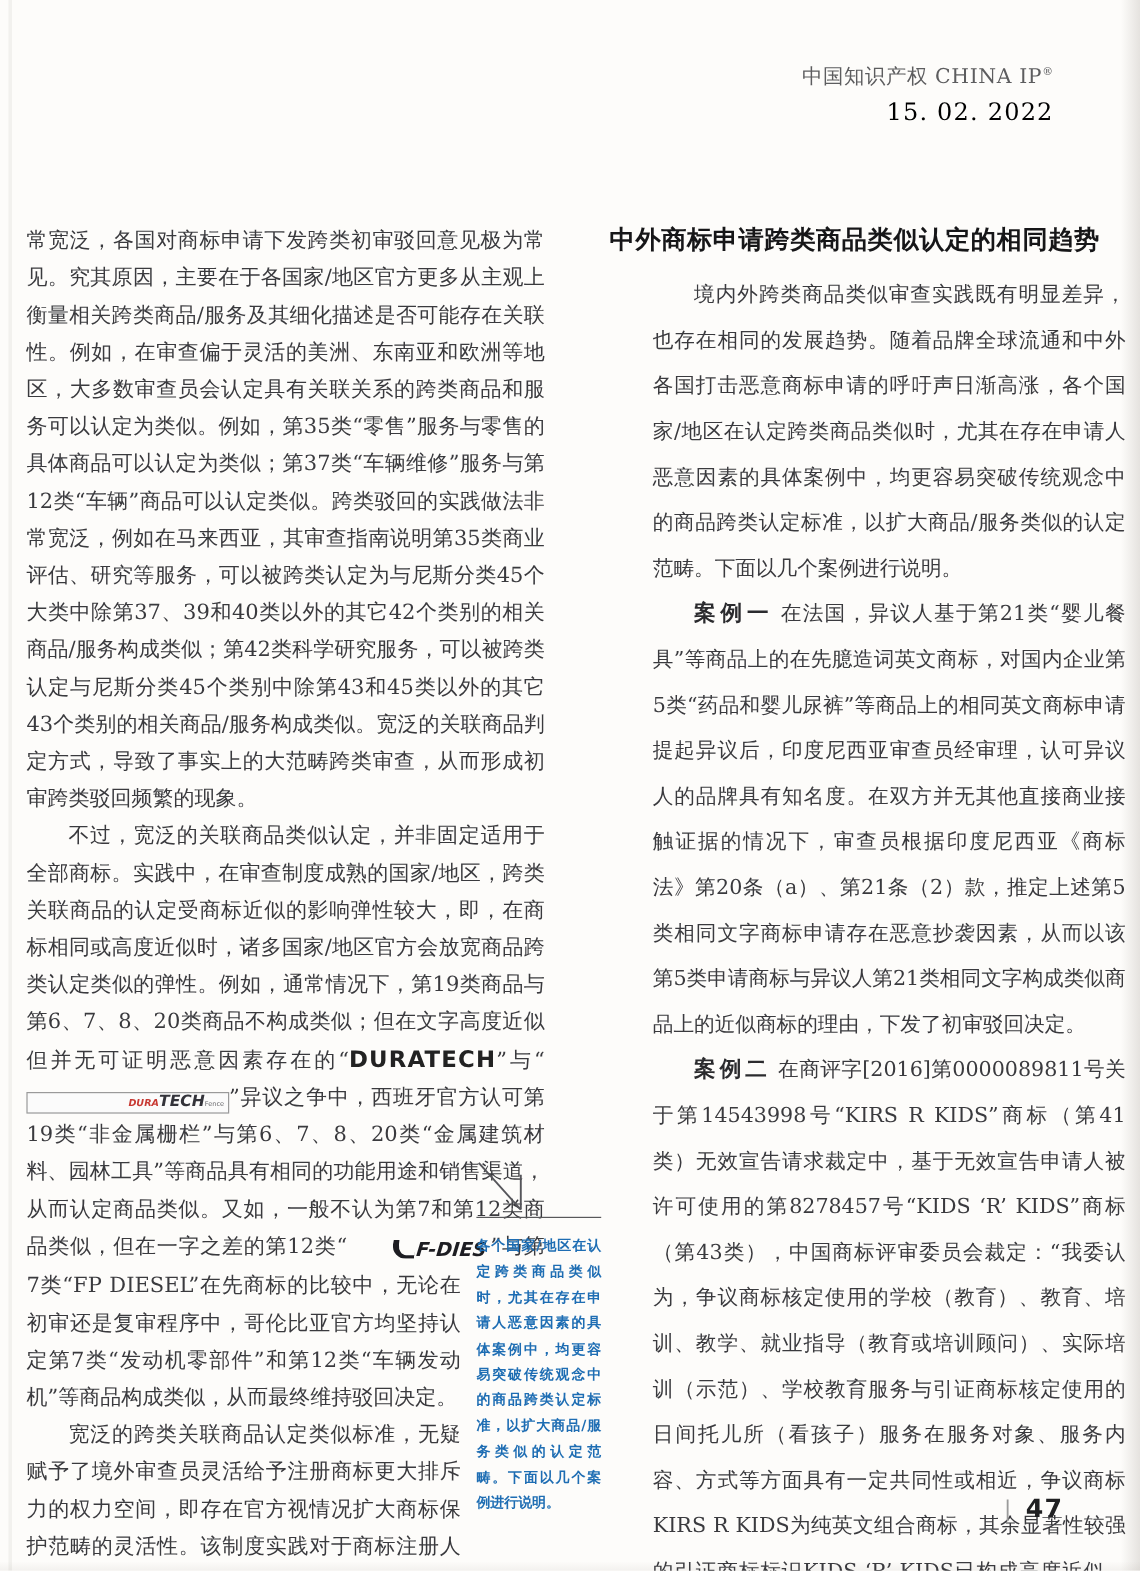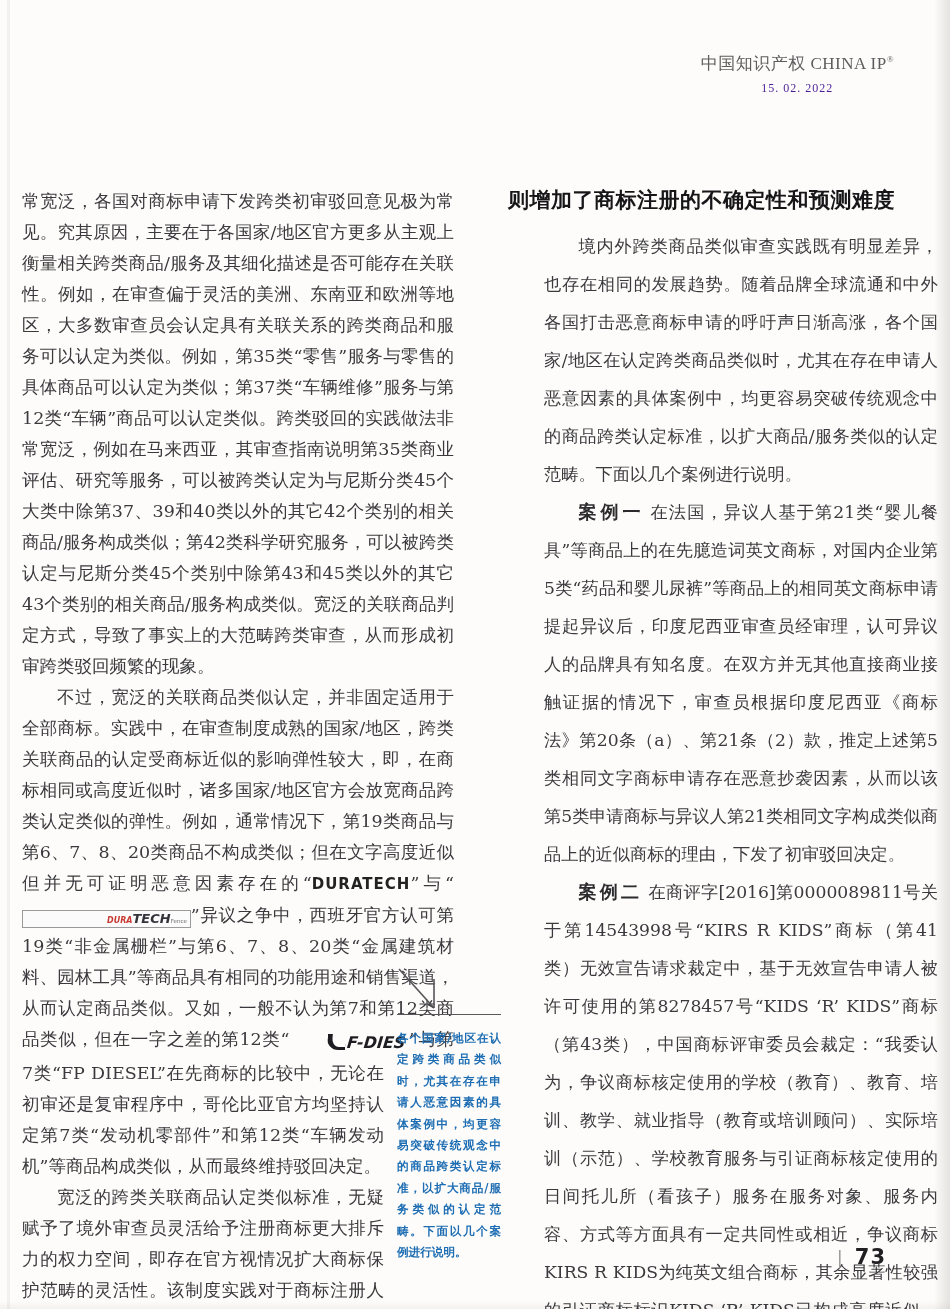--- a/index.html
+++ b/index.html
@@ -11,33 +11,33 @@
   .page{position:absolute;inset:0;}
   
   .edge-right{position:absolute;top:0;right:0;width:16px;height:100%;
     background:linear-gradient(to right, rgba(120,110,100,0) 0%, rgba(120,110,100,0.18) 100%);}
   .edge-left{position:absolute;top:0;left:7px;width:3px;height:100%;
     background:rgba(100,95,90,0.07);}
   .edge-bottom{position:absolute;left:0;bottom:0;width:100%;height:8px;
     background:linear-gradient(to bottom, rgba(120,110,100,0) 0%, rgba(120,110,100,0.08) 100%);}
 
   .masthead{
-    position:absolute;top:52px;right:56px;text-align:center;color:#5d5d5f;font-family:Liberation Serif, serif;
+    position:absolute;top:52px;right:72px;text-align:right;color:#5d5d5f;
   }
   .masthead .brand{font-size:17px;letter-spacing:0.5px;}
   .masthead .brand sup{font-size:9px;}
-  .masthead .date{font-size:12px;margin-top:6px;color:#4c1d95;letter-spacing:1px;}
+  .masthead .date{font-size:20px;margin-top:6px;color:#000000;letter-spacing:1px;}
 
   .col{position:absolute;text-align:justify;color:#3a3a3e;}
   .col p{margin:0;font-size:17.5px;line-height:31px;}
   .col-left{left:22px;top:186px;width:432px;}
   .col-right{left:508px;top:186px;width:430px;}
   .col-right p{font-size:17.2px;line-height:38px;margin-left:36px;}
   .indent{text-indent:2em;}
-  b.wordmark{font-family:"DejaVu Sans", sans-serif;font-size:15px;letter-spacing:1px;color:#222;}
+  b.wordmark{font-family:"DejaVu Sans", sans-serif;font-size:19px;letter-spacing:1px;color:#222;}
 
   .case-label{
     font-weight:bold;color:#2b2b2e;letter-spacing:3px;margin-right:6px;
     font-family:"DejaVu Sans", sans-serif;font-size:18px;
   }
 
   .heading{
     font-family:"DejaVu Sans", sans-serif;font-weight:bold;
     font-size:21px;color:#161618;margin:0 0 13px 0;line-height:28px;
     text-align:left;letter-spacing:0.5px;
@@ -102,24 +102,24 @@
 
   <div class="pull-quote">
     <svg class="arrow" width="104" height="46" viewBox="0 0 104 46">
       <line x1="2" y1="3" x2="37" y2="42" stroke="#55555a" stroke-width="1.6"></line>
       <line x1="37" y1="13" x2="37" y2="42" stroke="#55555a" stroke-width="1.6"></line>
     </svg>
     <div class="quote-text">各个国家/地区在认定跨类商品类似时，尤其在存在申请人恶意因素的具体案例中，均更容易突破传统观念中的商品跨类认定标准，以扩大商品/服务类似的认定范畴。下面以几个案例进行说明。</div>
   </div>
 
   <div class="col col-right">
-    <h2 class="heading">则增加了商标注册的不确定性和预测难度</h2>
+    <h2 class="heading">中外商标申请跨类商品类似认定的相同趋势</h2>
     <p class="indent"><span>境内外跨类商品类似审查实践既有明显差异，也存在相同的发展趋势。随着品牌全球流通和中外各国打击恶意商标申请的呼吁声日渐高涨，各个国家/地区在认定跨类商品类似时，尤其在存在申请人恶意因素的具体案例中，均更容易突破传统观念中的商品跨类认定标准，以扩大商品/服务类似的认定范畴。下面以几个案例进行说明。</span></p>
     <p class="indent"><span class="case-label">案例一</span><span>在法国，异议人基于第21类“婴儿餐具”等商品上的在先臆造词英文商标，对国内企业第5类“药品和婴儿尿裤”等商品上的相同英文商标申请提起异议后，印度尼西亚审查员经审理，认可异议人的品牌具有知名度。在双方并无其他直接商业接触证据的情况下，审查员根据印度尼西亚《商标法》第20条（a）、第21条（2）款，推定上述第5类相同文字商标申请存在恶意抄袭因素，从而以该第5类申请商标与异议人第21类相同文字构成类似商品上的近似商标的理由，下发了初审驳回决定。</span></p>
     <p class="indent"><span class="case-label">案例二</span><span>在商评字[2016]第0000089811号关于第14543998号“KIRS R KIDS”商标（第41类）无效宣告请求裁定中，基于无效宣告申请人被许可使用的第8278457号“KIDS ‘R’ KIDS”商标（第43类），中国商标评审委员会裁定：“我委认为，争议商标核定使用的学校（教育）、教育、培训、教学、就业指导（教育或培训顾问）、实际培训（示范）、学校教育服务与引证商标核定使用的日间托儿所（看孩子）服务在服务对象、服务内容、方式等方面具有一定共同性或相近，争议商标KIRS R KIDS为纯英文组合商标，其余显著性较强的引证商标标识KIDS ‘R’ KIDS已构成高度近似，两商标在上述服务商并存使用，易使消费者对服务来源产生混淆误认，且从申请人提交的证据可以看出，被申请人法定代表人在争议商标申请日前曾在申请人举办的展会上接触过申请人商标，被申请人在后申请注册与申请人展会上展示的商标近似的商标、难谓巧合。综上，争议商标指定使用在学校（教育）、教育、培训、教学、就业指导（教育或培训顾问）、实际培训（示范）、学校教育服务上与引证商标已构成《商标法》在第三十条所指的使用在类似服务上的近似商标。”</span></p>
     <p class="indent"><span class="case-label">案例三</span><span>在商评字[2018]第0000099052号关于第</span></p>
   </div>
 
   <div class="page-footer">
     <span class="sep">|</span>
-    <span class="num">73</span>
+    <span class="num">47</span>
   </div>
 </div>
 
 </body></html>

